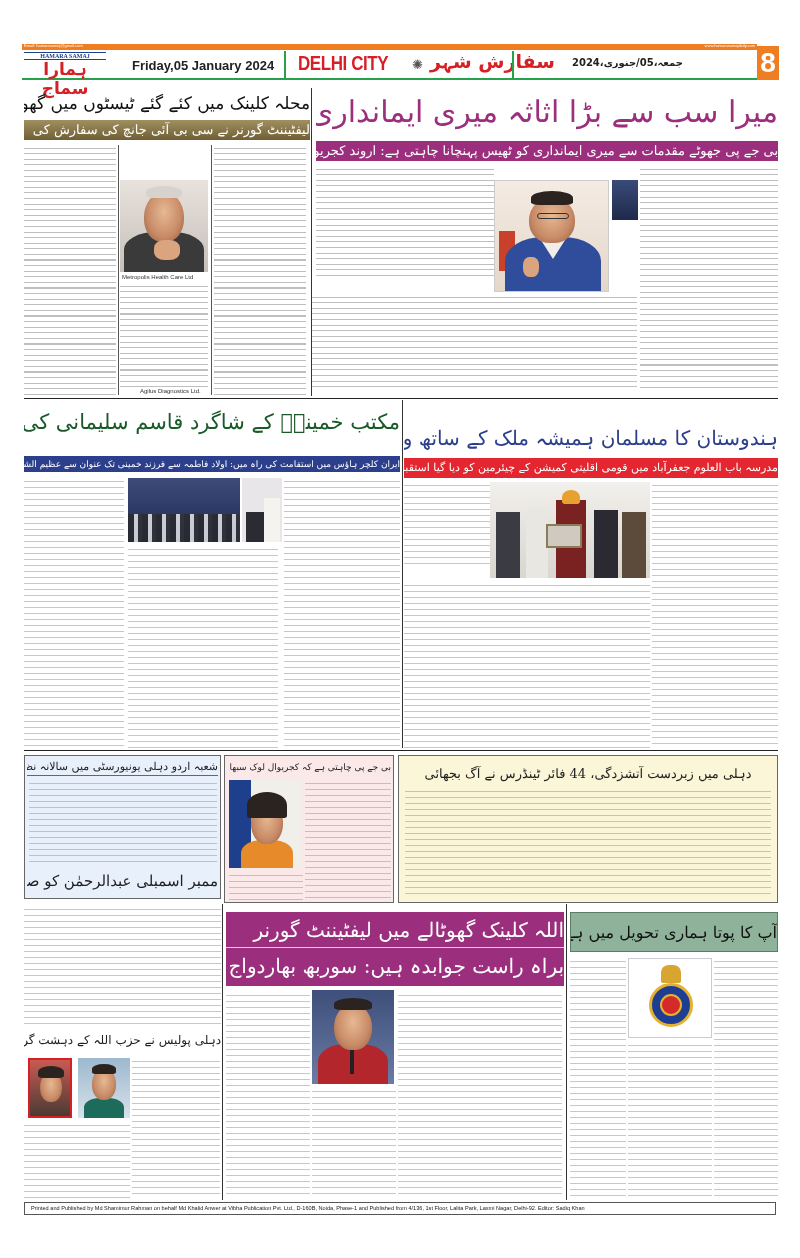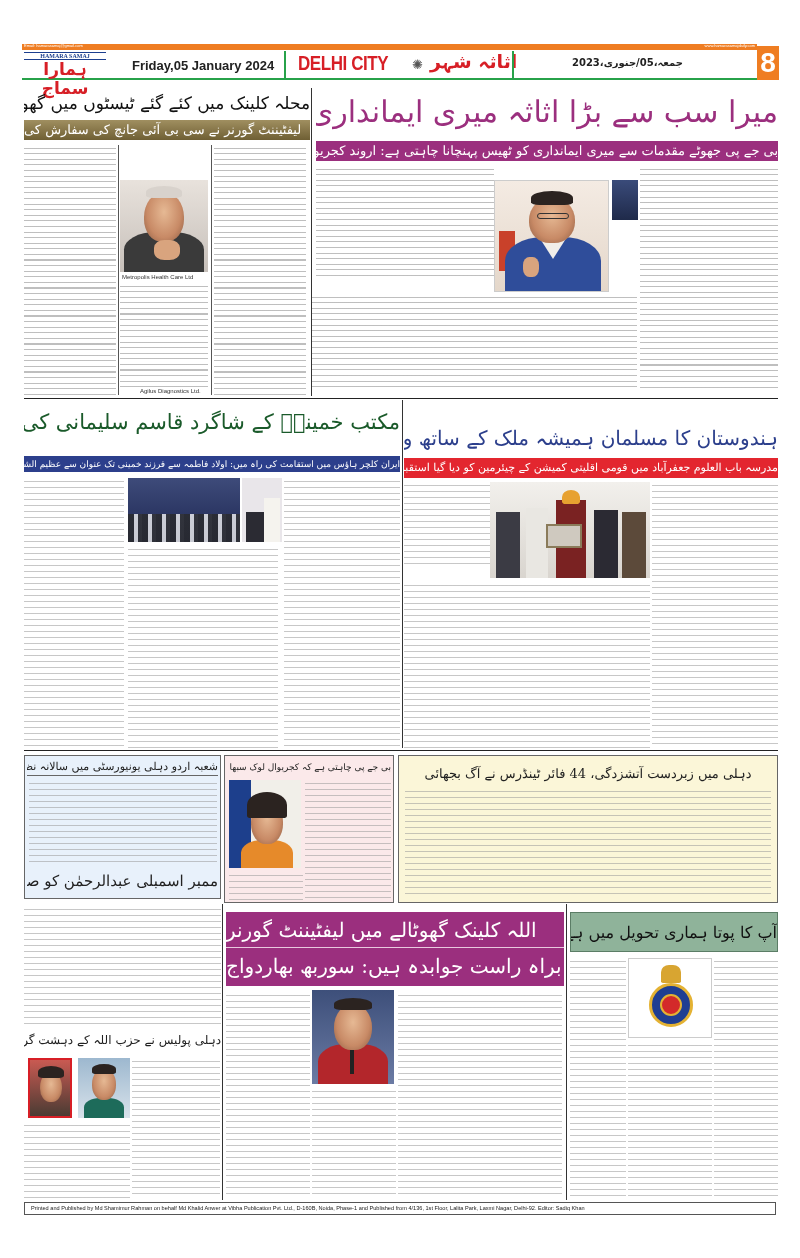--- a/index.html
+++ b/index.html
@@ -22,21 +22,21 @@
   .flower { position: absolute; left: 390px; top: 13px; font-size: 13px; color: #555; }
   .delhi-ur { position: absolute; left: 408px; top: 6px; font-size: 19px; color: #d71f26; font-weight: bold; direction: rtl; }
   .date-ur { position: absolute; left: 550px; top: 13px; font-size: 10px; font-weight: bold; direction: rtl; color: #222; }
   .page-num { position: absolute; right: 0; top: 2px; width: 22px; height: 34px; background: #ef7d22; color: #fff; font-size: 28px; font-weight: bold; text-align: center; line-height: 34px; font-family: "Liberation Sans", sans-serif; }
   .hl { position: absolute; direction: rtl; text-align: center; font-family: "DejaVu Serif", serif; white-space: nowrap; overflow: hidden; }
   .body-text { position: absolute; overflow: hidden; }
   .col-lines { width: 100%; height: 100%; background:
       repeating-linear-gradient(to bottom, transparent 0px, transparent 3px, #9a9a9a 3px, #9a9a9a 4px, transparent 4px, transparent 6px); opacity: 0.55; }
   .col-lines.dense { background:
       repeating-linear-gradient(to bottom, transparent 0px, transparent 2.5px, #8a8a8a 2.5px, #8a8a8a 3.6px, transparent 3.6px, transparent 5.6px); }
-  .bar { position: absolute; color: #fff; direction: rtl; text-align: left; white-space: nowrap; overflow: hidden; font-family: "DejaVu Serif", serif; }
+  .bar { position: absolute; color: #fff; direction: rtl; text-align: right; white-space: nowrap; overflow: hidden; font-family: "DejaVu Serif", serif; }
   .photo { position: absolute; overflow: hidden; }
   .caption { position: absolute; font-size: 6px; white-space: nowrap; overflow: hidden; color: #333; }
   .rule-h { position: absolute; height: 1px; background: #333; }
   .rule-v { position: absolute; width: 1px; background: #555; }
   .boxed { position: absolute; border: 1px solid #666; }
 
   
   .face { position: absolute; border-radius: 50% 50% 45% 45%; background: radial-gradient(ellipse at 50% 40%, #e6b994 0%, #c88a66 60%, #8a5a40 100%); }
   .hair { position: absolute; border-radius: 50% 50% 20% 20%; background: #2b2320; }
   .suit { position: absolute; border-radius: 40% 40% 0 0; }
@@ -52,23 +52,23 @@
     <span class="mast-email">Email: hamarasamaj@gmail.com</span>
     <span class="mast-web">www.hamarasamajdaily.com</span>
     <div class="logo">
       <div class="logo-en">HAMARA SAMAJ</div>
       <div class="logo-ur">ہمارا سماج</div>
     </div>
     <span class="date-en">Friday,05 January 2024</span>
     <div class="vsep" style="left:262px"></div>
     <span class="delhi-city">DELHI CITY</span>
     <span class="flower">✺</span>
-    <span class="delhi-ur">اثاثہ شہر</span>
+    <span class="delhi-ur">سفارش شہر</span>
     <div class="vsep" style="left:490px"></div>
-    <span class="date-ur">جمعہ،05/جنوری،2023</span>
+    <span class="date-ur">جمعہ،05/جنوری،2024</span>
     <div class="page-num" style="background: rgb(239, 125, 34);">8</div>
   </div>
 </div>
 
 <div>
   <div class="hl" style="left:24px;top:90px;width:286px;height:26px;font-size:17px;line-height:26px;color:#111;">محلہ کلینک میں کئے گئے ٹیسٹوں میں گھوٹالے کا الزام</div>
   <div class="bar" style="left:24px;top:120px;width:286px;height:20px;font-size:13px;line-height:20px;background:linear-gradient(#a08f60,#6f5f34);">لیفٹیننٹ گورنر نے سی بی آئی جانچ کی سفارش کی</div>
 
   <div class="body-text" style="left:24px;top:145px;width:92px;height:250px;">
       <div class="col-lines dense"></div>

